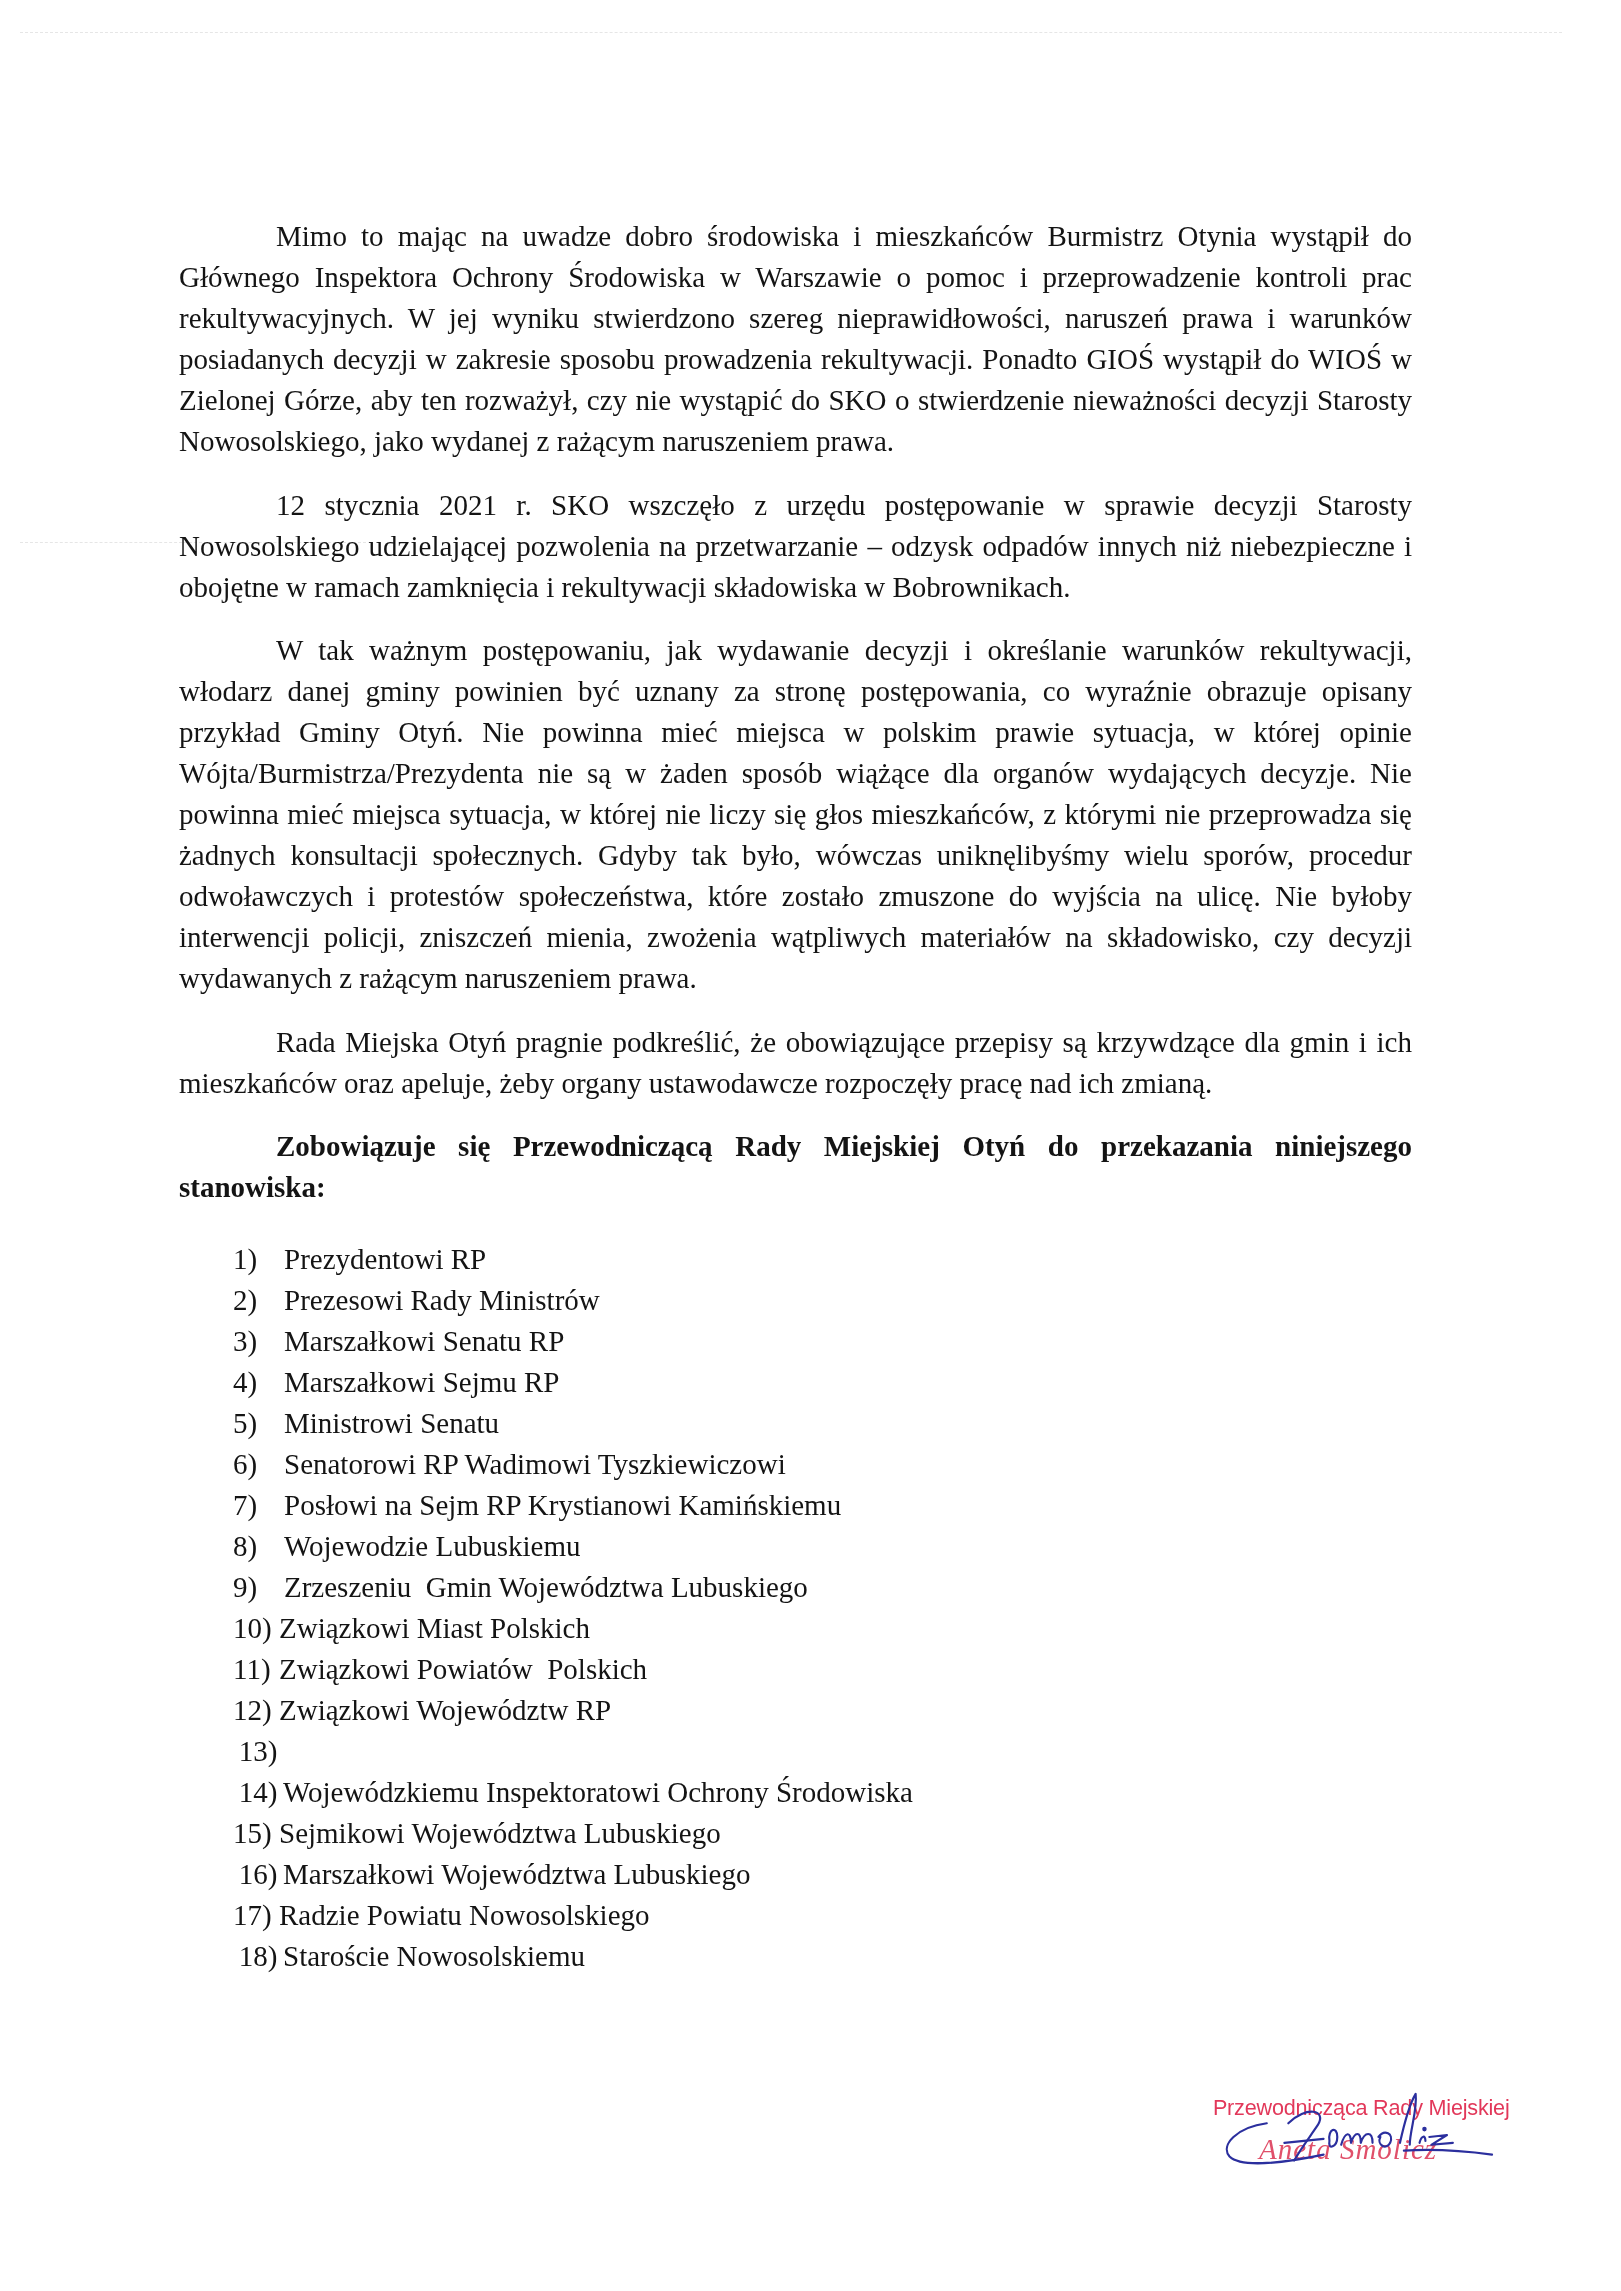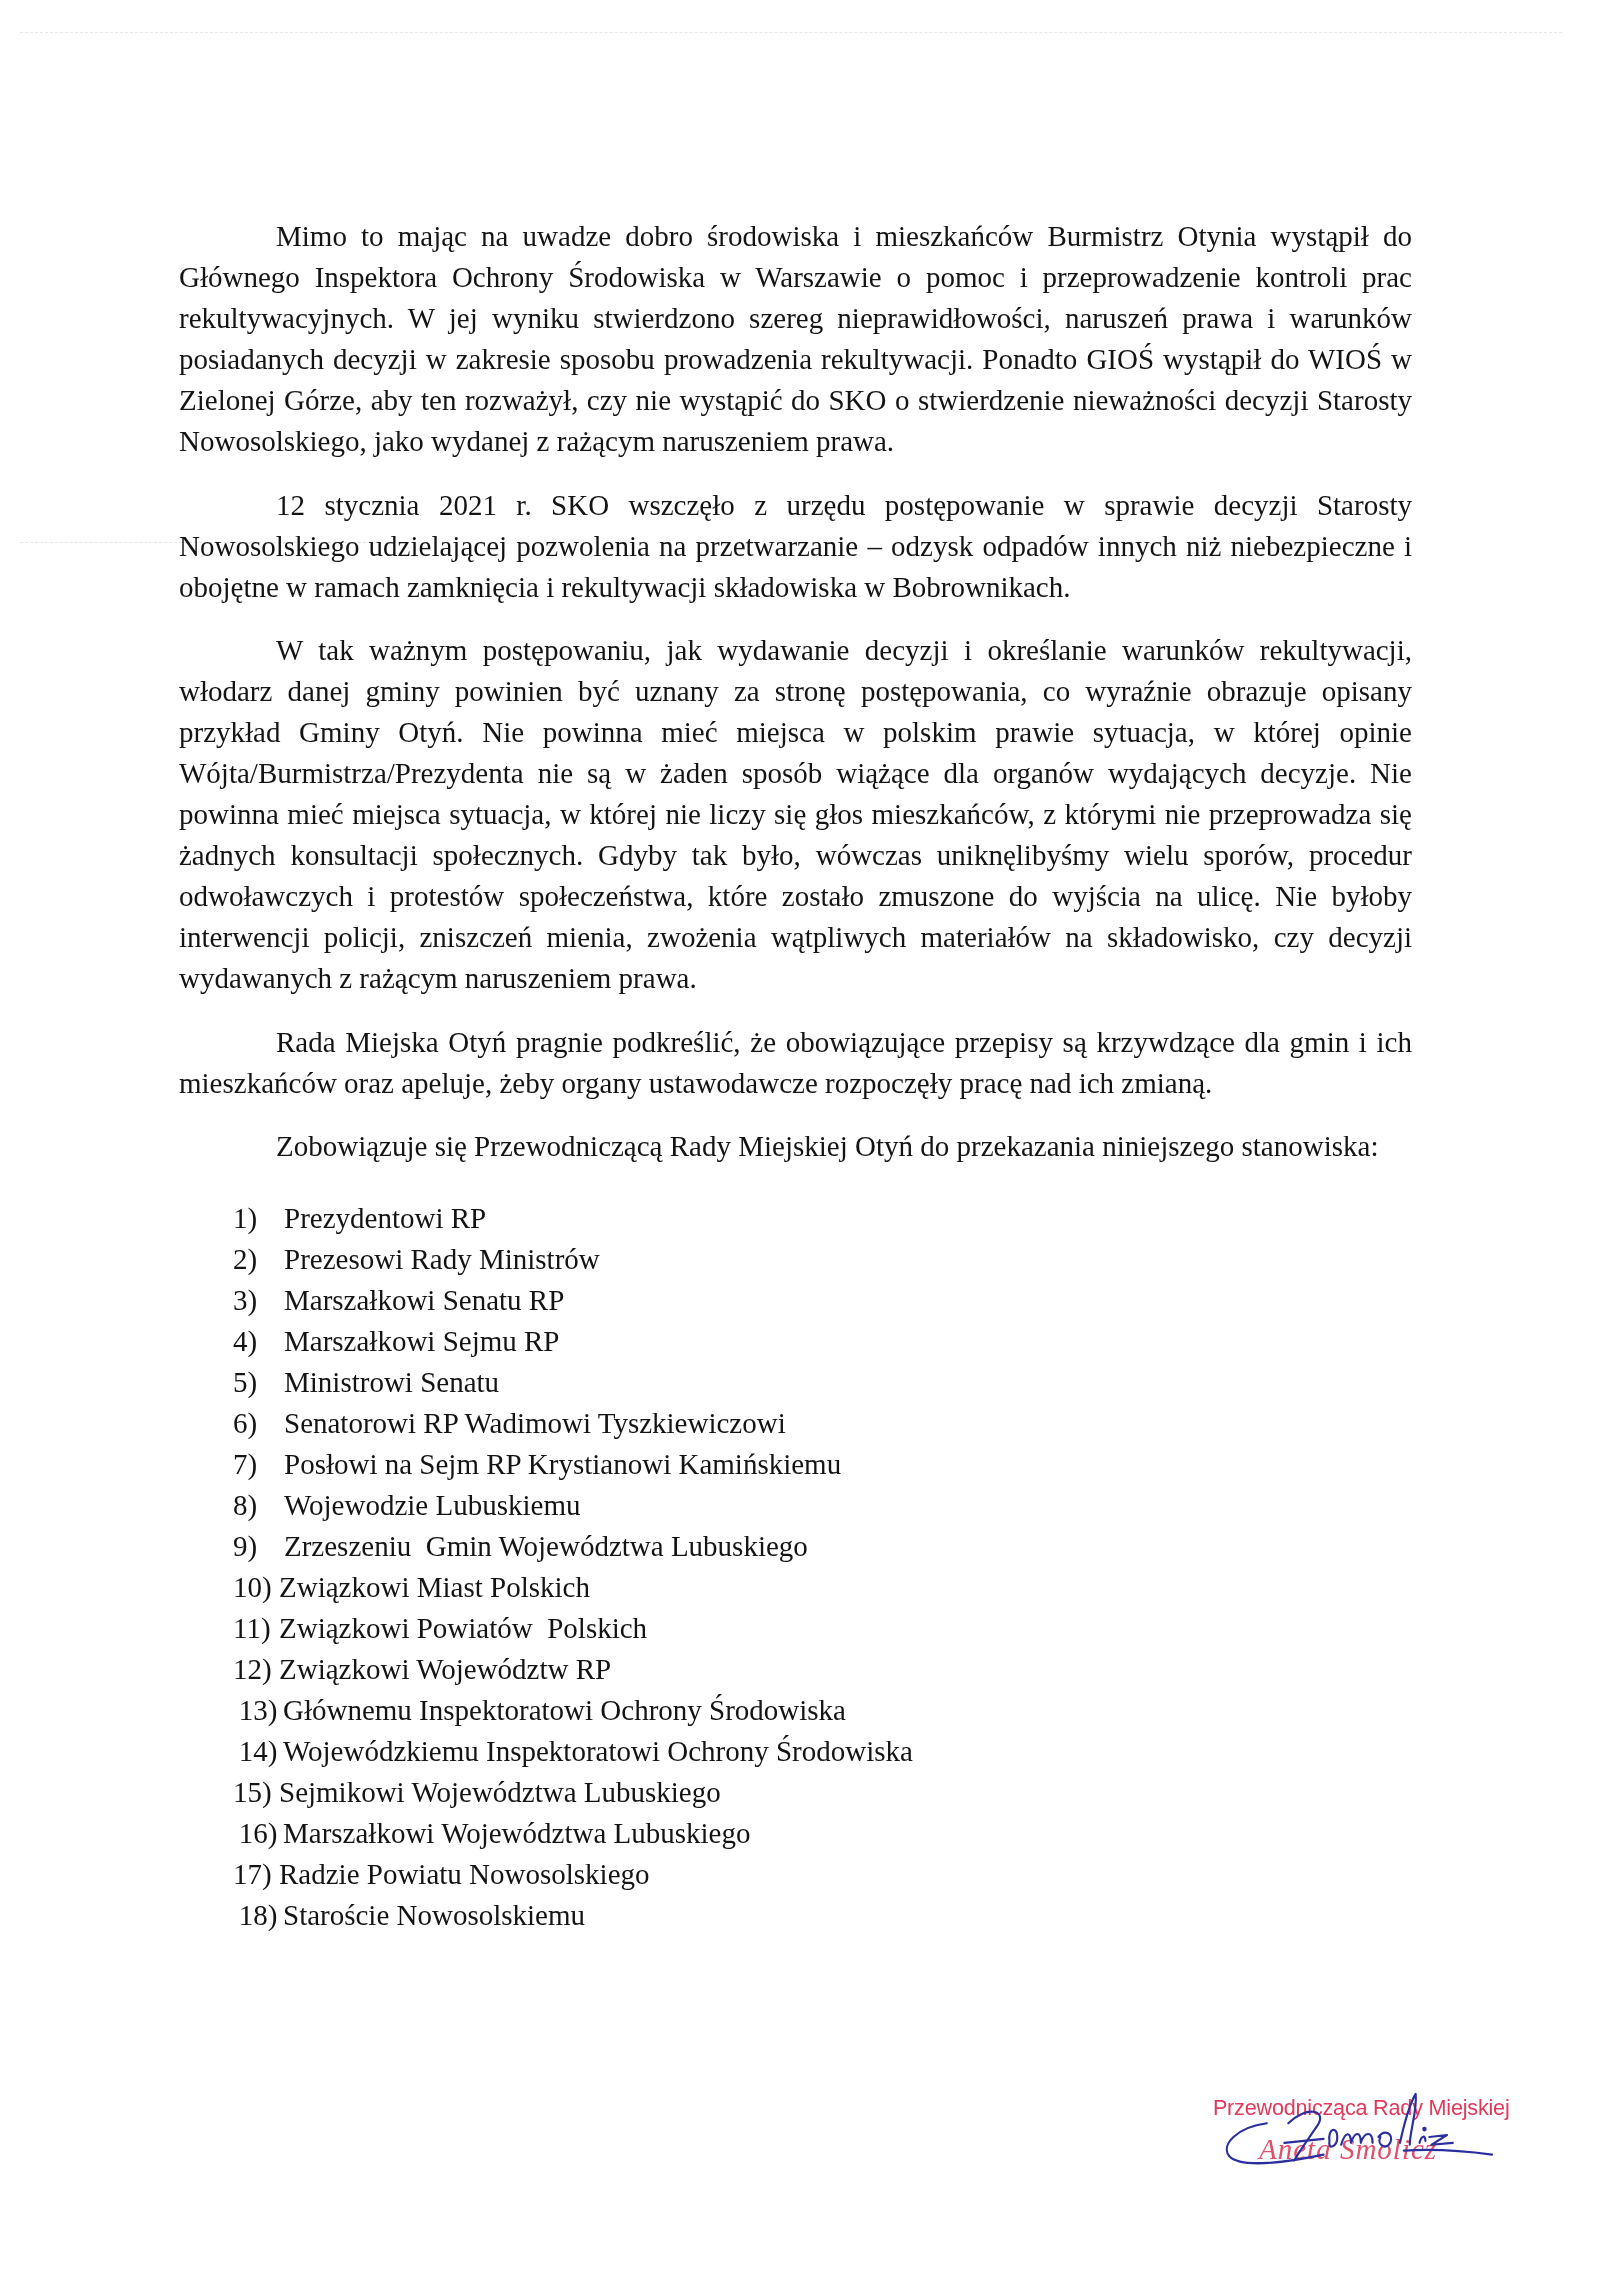--- a/index.html
+++ b/index.html
@@ -99,21 +99,21 @@
 <body>
 
 <div class="scan-artifact" style="top:32px;"></div>
 <div class="scan-artifact" style="top:542px; right:1255px;"></div>
 
 <div class="page-body">
   <p class="para">Mimo to mając na uwadze dobro środowiska i mieszkańców Burmistrz Otynia wystąpił do Głównego Inspektora Ochrony Środowiska w Warszawie o pomoc i przeprowadzenie kontroli prac rekultywacyjnych. W jej wyniku stwierdzono szereg nieprawidłowości, naruszeń prawa i warunków posiadanych decyzji w zakresie sposobu prowadzenia rekultywacji. Ponadto GIOŚ wystąpił do WIOŚ w Zielonej Górze, aby ten rozważył, czy nie wystąpić do SKO o stwierdzenie nieważności decyzji Starosty Nowosolskiego, jako wydanej z rażącym naruszeniem prawa.</p>
   <p class="para">12 stycznia 2021 r. SKO wszczęło z urzędu postępowanie w sprawie decyzji Starosty Nowosolskiego udzielającej pozwolenia na przetwarzanie – odzysk odpadów innych niż niebezpieczne i obojętne w ramach zamknięcia i rekultywacji składowiska w Bobrownikach.</p>
   <p class="para">W tak ważnym postępowaniu, jak wydawanie decyzji i określanie warunków rekultywacji, włodarz danej gminy powinien być uznany za stronę postępowania, co wyraźnie obrazuje opisany przykład Gminy Otyń. Nie powinna mieć miejsca w polskim prawie sytuacja, w której opinie Wójta/Burmistrza/Prezydenta nie są w żaden sposób wiążące dla organów wydających decyzje. Nie powinna mieć miejsca sytuacja, w której nie liczy się głos mieszkańców, z którymi nie przeprowadza się żadnych konsultacji społecznych. Gdyby tak było, wówczas uniknęlibyśmy wielu sporów, procedur odwoławczych i protestów społeczeństwa, które zostało zmuszone do wyjścia na ulicę. Nie byłoby interwencji policji, zniszczeń mienia, zwożenia wątpliwych materiałów na składowisko, czy decyzji wydawanych z rażącym naruszeniem prawa.</p>
   <p class="para">Rada Miejska Otyń pragnie podkreślić, że obowiązujące przepisy są krzywdzące dla gmin i ich mieszkańców oraz apeluje, żeby organy ustawodawcze rozpoczęły pracę nad ich zmianą.</p>
-  <p class="para" style="margin-bottom:0;">Zobowiązuje się Przewodniczącą Rady Miejskiej Otyń do przekazania niniejszego stanowiska:</p>
+  <p class="para" style="margin-bottom:0;font-weight:bold;">Zobowiązuje się Przewodniczącą Rady Miejskiej Otyń do przekazania niniejszego stanowiska:</p>
 
   <ol class="recipient-list">
     <li>
         <span class="num">1)</span>
         <span>Prezydentowi RP</span>
       </li>
     <li>
         <span class="num">2)</span>
         <span>Prezesowi Rady Ministrów</span>
       </li>
@@ -152,21 +152,20 @@
     <li class="tight">
         <span class="num">11)</span>
         <span style="white-space:pre;">Związkowi Powiatów  Polskich</span>
       </li>
     <li class="tight">
         <span class="num">12)</span>
         <span>Związkowi Województw RP</span>
       </li>
     <li class="two-digit">
         <span class="num">13)</span>
-        <span>Głównemu Inspektoratowi Ochrony Środowiska</span>
       </li>
     <li class="two-digit">
         <span class="num">14)</span>
         <span>Wojewódzkiemu Inspektoratowi Ochrony Środowiska</span>
       </li>
     <li class="tight">
         <span class="num">15)</span>
         <span>Sejmikowi Województwa Lubuskiego</span>
       </li>
     <li class="two-digit">

